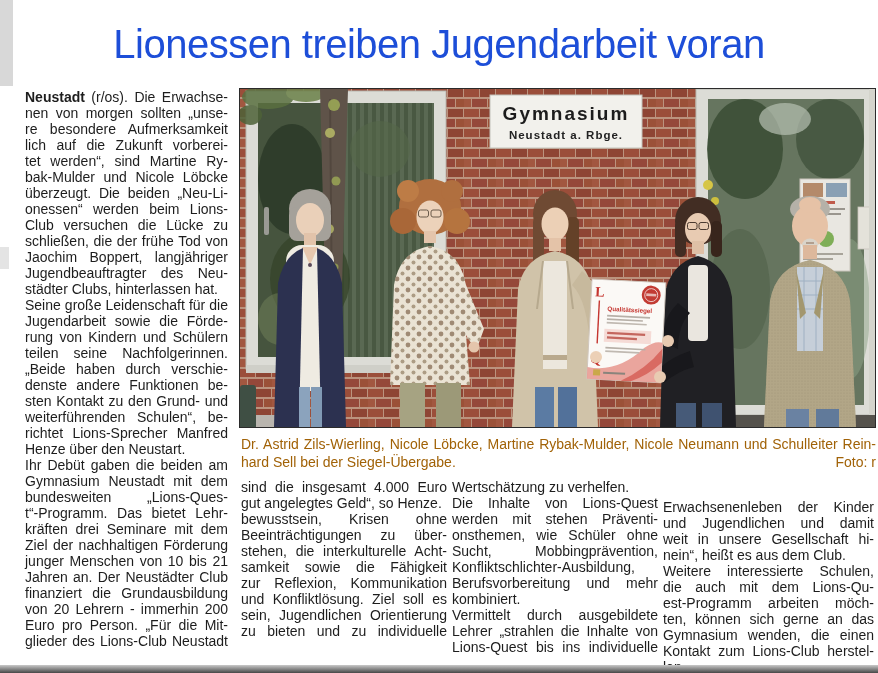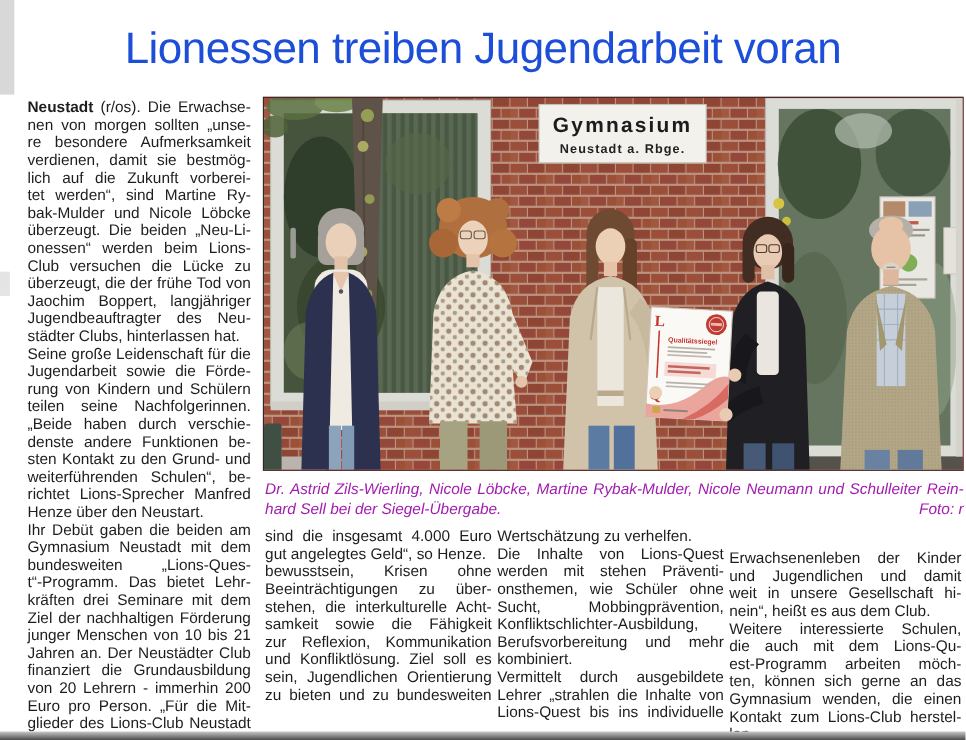--- a/index.html
+++ b/index.html
@@ -13,50 +13,49 @@
   .col{position:absolute;font-size:14px;line-height:16px;}
   .col1{left:25px;top:89px;width:203px;}
   .col2{left:241px;top:479px;width:206px;}
   .col3{left:452px;top:479px;width:206px;}
   .col4{left:663px;top:479px;width:211px;margin-top:20px;}
   .tline{text-align:justify;text-align-last:justify;white-space:normal;}
   .tline.tend{text-align-last:left;}
   .photo{position:absolute;left:239px;top:88px;width:637px;height:340px;margin:0;
          border:1px solid #2b2b2b;box-sizing:border-box;background:#ef4444;}
   .photo svg{display:block;width:100%;height:100%;}
-  .caption{position:absolute;left:241px;top:435px;width:635px;font-style:italic;
-           font-size:14px;line-height:18px;color:#a21caf;}
+  .caption{position:absolute;left:241px;top:435px;width:635px;
+           font-size:14px;line-height:18px;color:#a16207;}
   .caption .l1{text-align:justify;text-align-last:justify;}
   .caption .l2{display:flex;justify-content:space-between;}
   .bottom-bar{position:absolute;left:0;top:665px;width:878px;height:8px;
               background:linear-gradient(#c9c9c9,#474747);}
   b{font-weight:700;}
 </style>
 </head>
 <body>
 
 <div class="page">
 
   <div class="scan-edge"></div>
   <div class="scan-smudge"></div>
 
   <h1 class="headline">Lionessen treiben Jugendarbeit voran</h1>
 
   <div class="col col1">
       <div class="tline"><b>Neustadt</b> (r/os). Die Erwachse-</div>
       <div class="tline">nen von morgen sollten „unse-</div>
       <div class="tline">re besondere Aufmerksamkeit</div>
-      <div class="tline">verdienen, damit sie bestmög-</div>
       <div class="tline">lich auf die Zukunft vorberei-</div>
       <div class="tline">tet werden“, sind Martine Ry-</div>
       <div class="tline">bak-Mulder und Nicole Löbcke</div>
       <div class="tline">überzeugt. Die beiden „Neu-Li-</div>
       <div class="tline">onessen“ werden beim Lions-</div>
       <div class="tline">Club versuchen die Lücke zu</div>
-      <div class="tline">überzeugt, die der frühe Tod von</div>
+      <div class="tline">schließen, die der frühe Tod von</div>
       <div class="tline">Jaochim Boppert, langjähriger</div>
       <div class="tline">Jugendbeauftragter des Neu-</div>
       <div class="tline tend">städter Clubs, hinterlassen hat.</div>
       <div class="tline">Seine große Leidenschaft für die</div>
       <div class="tline">Jugendarbeit sowie die Förde-</div>
       <div class="tline">rung von Kindern und Schülern</div>
       <div class="tline">teilen seine Nachfolgerinnen.</div>
       <div class="tline">„Beide haben durch verschie-</div>
       <div class="tline">denste andere Funktionen be-</div>
       <div class="tline">sten Kontakt zu den Grund- und</div>
@@ -290,21 +289,21 @@
   <div class="col col2">
       <div class="tline">sind die insgesamt 4.000 Euro</div>
       <div class="tline tend">gut angelegtes Geld“, so Henze.</div>
       <div class="tline">bewusstsein, Krisen ohne</div>
       <div class="tline">Beeinträchtigungen zu über-</div>
       <div class="tline">stehen, die interkulturelle Acht-</div>
       <div class="tline">samkeit sowie die Fähigkeit</div>
       <div class="tline">zur Reflexion, Kommunikation</div>
       <div class="tline">und Konfliktlösung. Ziel soll es</div>
       <div class="tline">sein, Jugendlichen Orientierung</div>
-      <div class="tline">zu bieten und zu bundesweiten</div>
+      <div class="tline">zu bieten und zu individuelle</div>
     </div>
   <div class="col col3">
       <div class="tline tend">Wertschätzung zu verhelfen.</div>
       <div class="tline">Die Inhalte von Lions-Quest</div>
       <div class="tline">werden mit stehen Präventi-</div>
       <div class="tline">onsthemen, wie Schüler ohne</div>
       <div class="tline">Sucht, Mobbingprävention,</div>
       <div class="tline">Konfliktschlichter-Ausbildung,</div>
       <div class="tline">Berufsvorbereitung und mehr</div>
       <div class="tline tend">kombiniert.</div>

